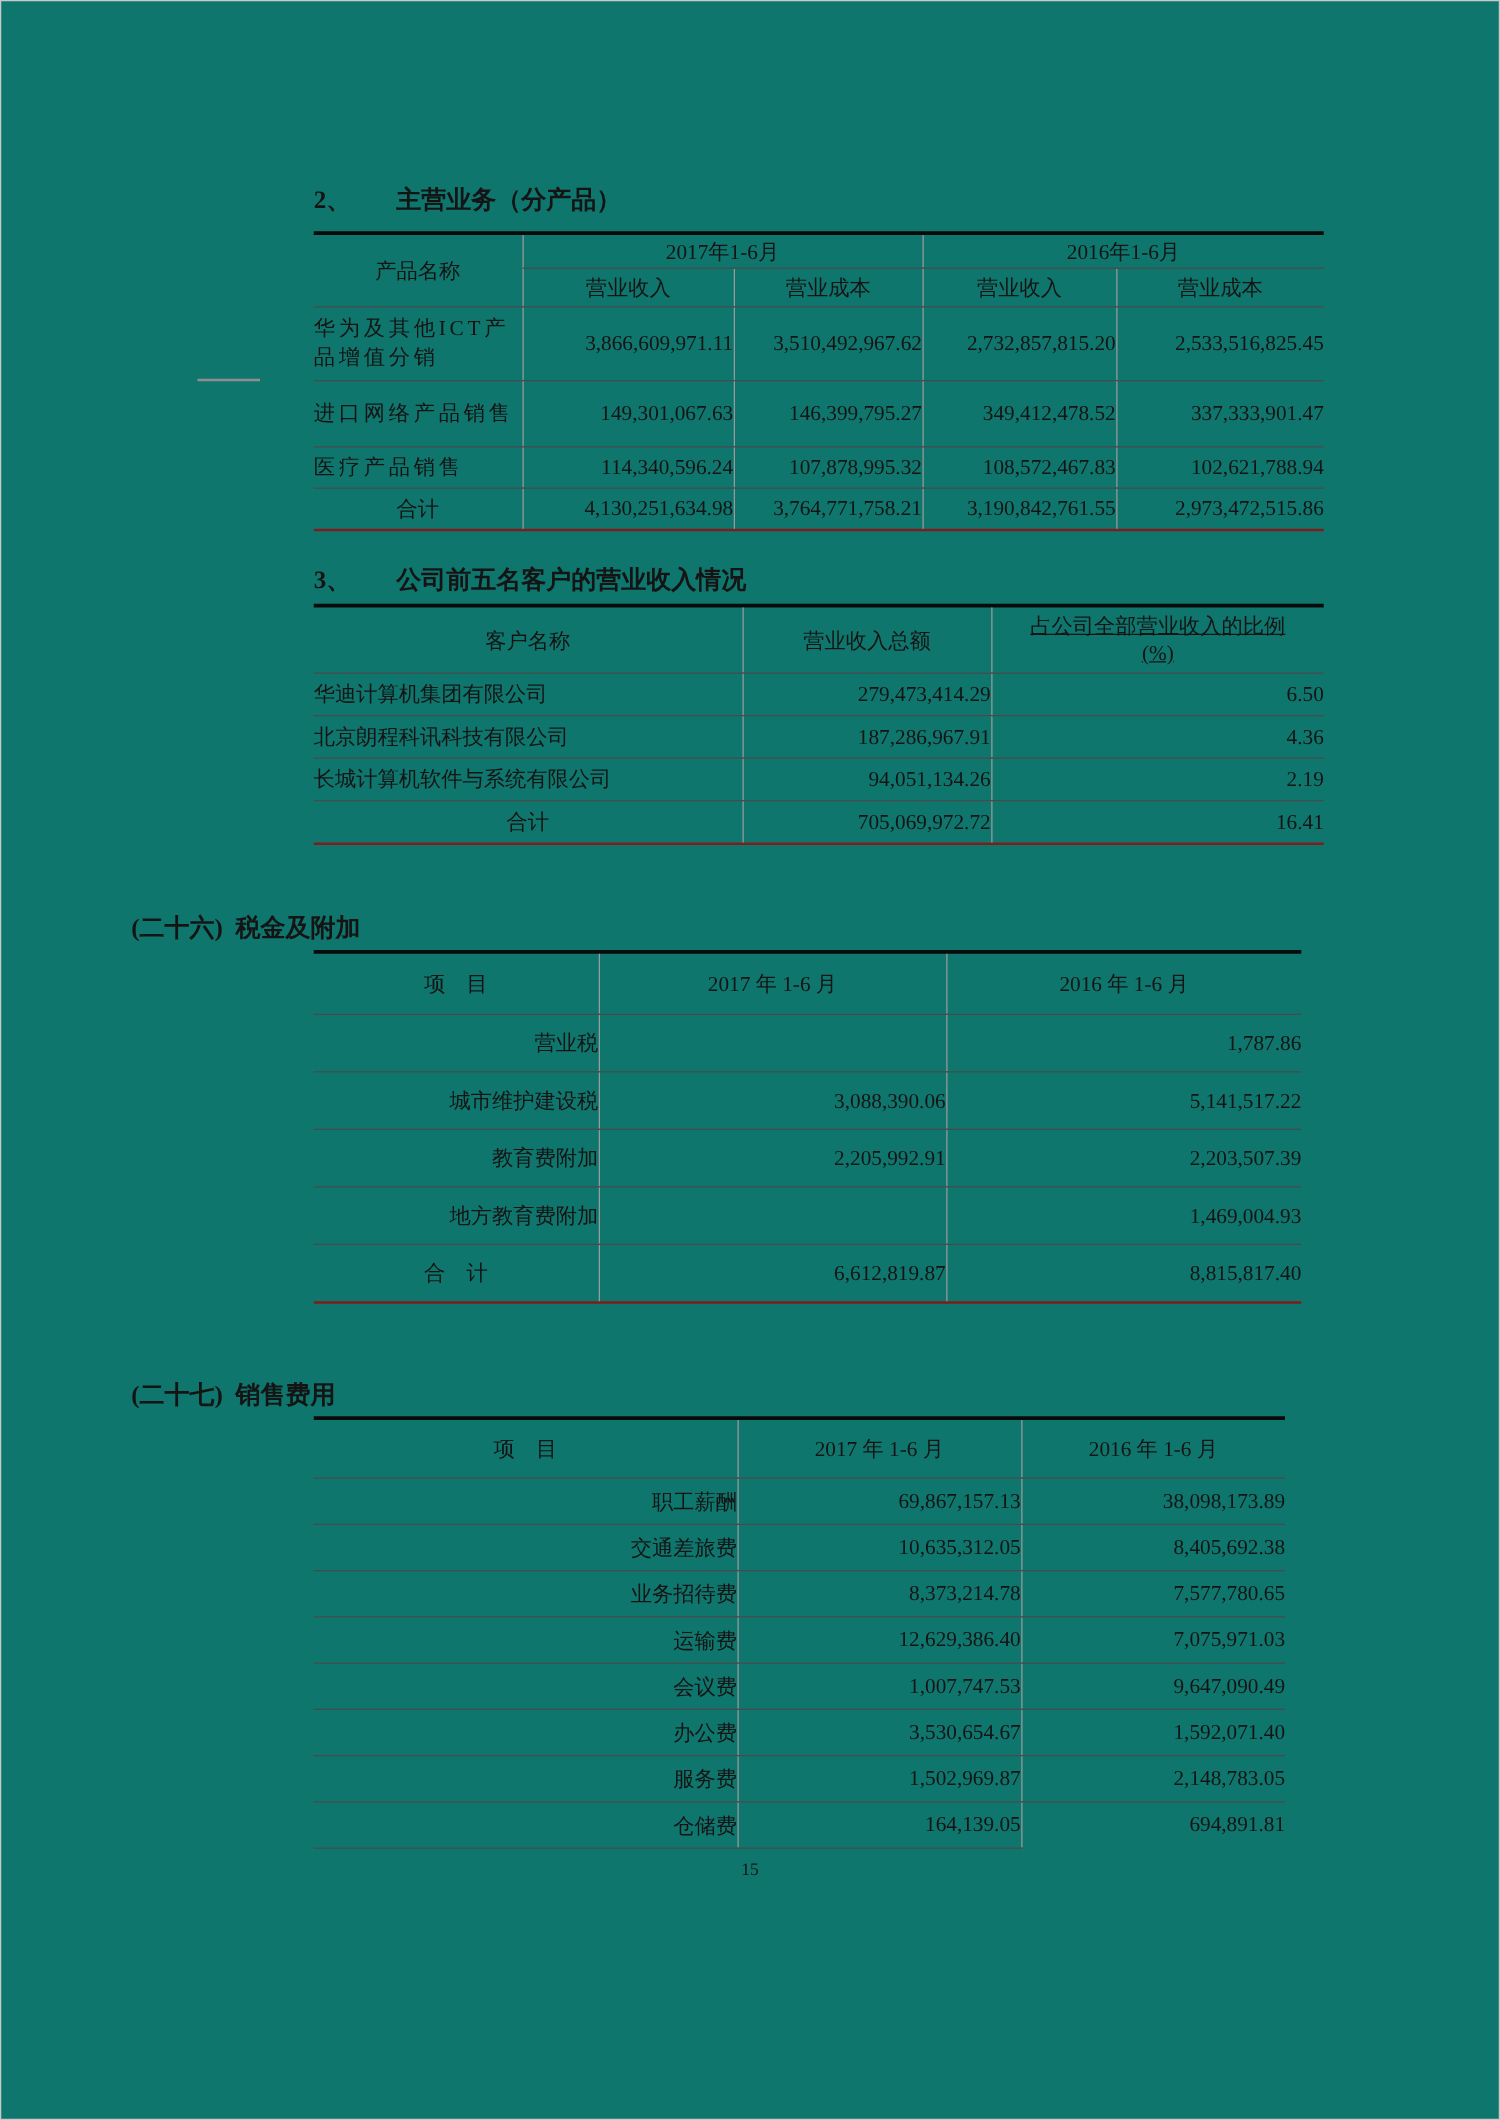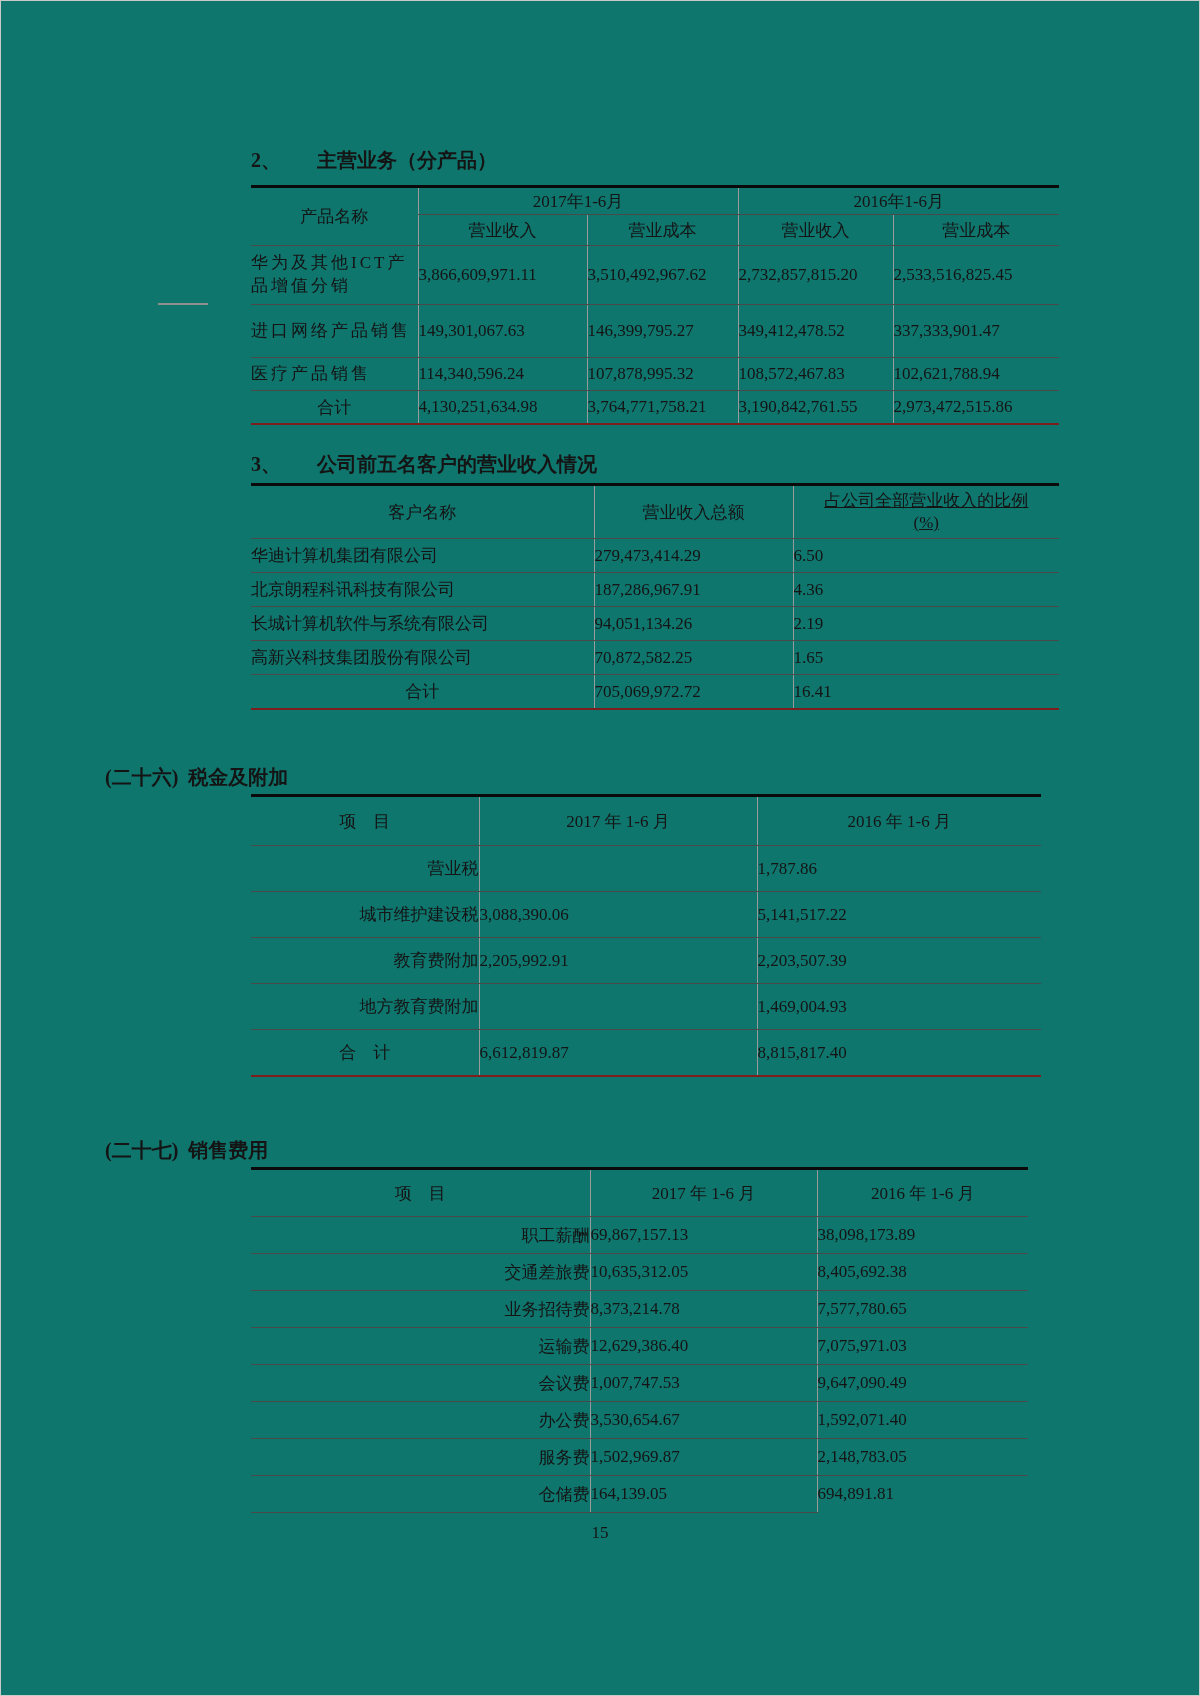--- a/index.html
+++ b/index.html
@@ -35,21 +35,21 @@
   .tbl-wrap.no-bottom { border-bottom:none; }
 
   table.fin { border-collapse:collapse; table-layout:fixed; }
   table.fin td, table.fin th {
     font-weight:normal; padding:0; vertical-align:middle;
     font-size:17px; overflow:hidden;
   }
   .hdr { text-align:center; font-size:18px; border-bottom:1px solid #4a4a4a; }
   .rowline { border-bottom:1px solid #4a4a4a; }
   .vline { border-left:1px solid #9a9a9a; }
-  .num { padding-right:12px; font-variant-numeric:tabular-nums; }
+  .num { text-align:right; padding-right:12px; font-variant-numeric:tabular-nums; }
   .name { text-align:left; padding-left:8px; padding-right:4px; }
   .name.spread { letter-spacing:3px; line-height:1.35; }
   .label { text-align:right; padding-left:30px; }
   .ctr { text-align:center; }
   .pct-hdr { line-height:1.3;text-decoration:underline; }
 
   .t1 col.c0{width:167px} .t1 col.c1{width:169px} .t1 col.c2{width:151px} .t1 col.c3{width:155px} .t1 col.c4{width:166px}
   .t2 col.c0{width:343px} .t2 col.c1{width:199px} .t2 col.c2{width:266px}
   .t3 col.c0{width:228px} .t3 col.c1{width:278px} .t3 col.c2{width:284px}
   .t4 col.c0{width:339px} .t4 col.c1{width:227px} .t4 col.c2{width:211px}
@@ -62,21 +62,21 @@
   .t3 .hrow th{height:48px}
   .t3 tr.data td{height:45px}
   .t4 .hrow th{height:46px}
   .t4 tr.data td{height:36px}
 
   .t4 tr.last td.b-yes { border-bottom:1px solid #4a4a4a; }
   .t4 tr.last td.b-no  { border-bottom:none; }
 
   .page-num {
     margin-top:10px; text-align:center;
-    font-size:17px; width:1198px;
+    font-size:14px; width:1198px;
   }
   .spacer-top { height:146px; }
   .gap-a { height:12px; } .gap-b { height:26px; } .gap-c { height:6px; }
   .gap-d { height:54px; } .gap-e { height:4px; }  .gap-f { height:60px; }
 </style>
 </head>
 <body>
 
 <div class="page">
   <div class="margin-dash"></div>
@@ -170,25 +170,20 @@
         <td class="name rowline">北京朗程科讯科技有限公司</td>
         <td class="num vline rowline">187,286,967.91</td>
         <td class="num vline rowline">4.36</td>
       </tr>
       <tr class="data">
         <td class="name rowline">长城计算机软件与系统有限公司</td>
         <td class="num vline rowline">94,051,134.26</td>
         <td class="num vline rowline">2.19</td>
       </tr>
       <tr class="data">
-        <td class="name rowline">高新兴科技集团股份有限公司</td>
-        <td class="num vline rowline">70,872,582.25</td>
-        <td class="num vline rowline">1.65</td>
-      </tr>
-      <tr class="data">
         <td class="ctr">合计</td>
         <td class="num vline">705,069,972.72</td>
         <td class="num vline">16.41</td>
       </tr>
     </tbody>
       </table>
   </div>
 
   <div class="gap-d"></div>
 

